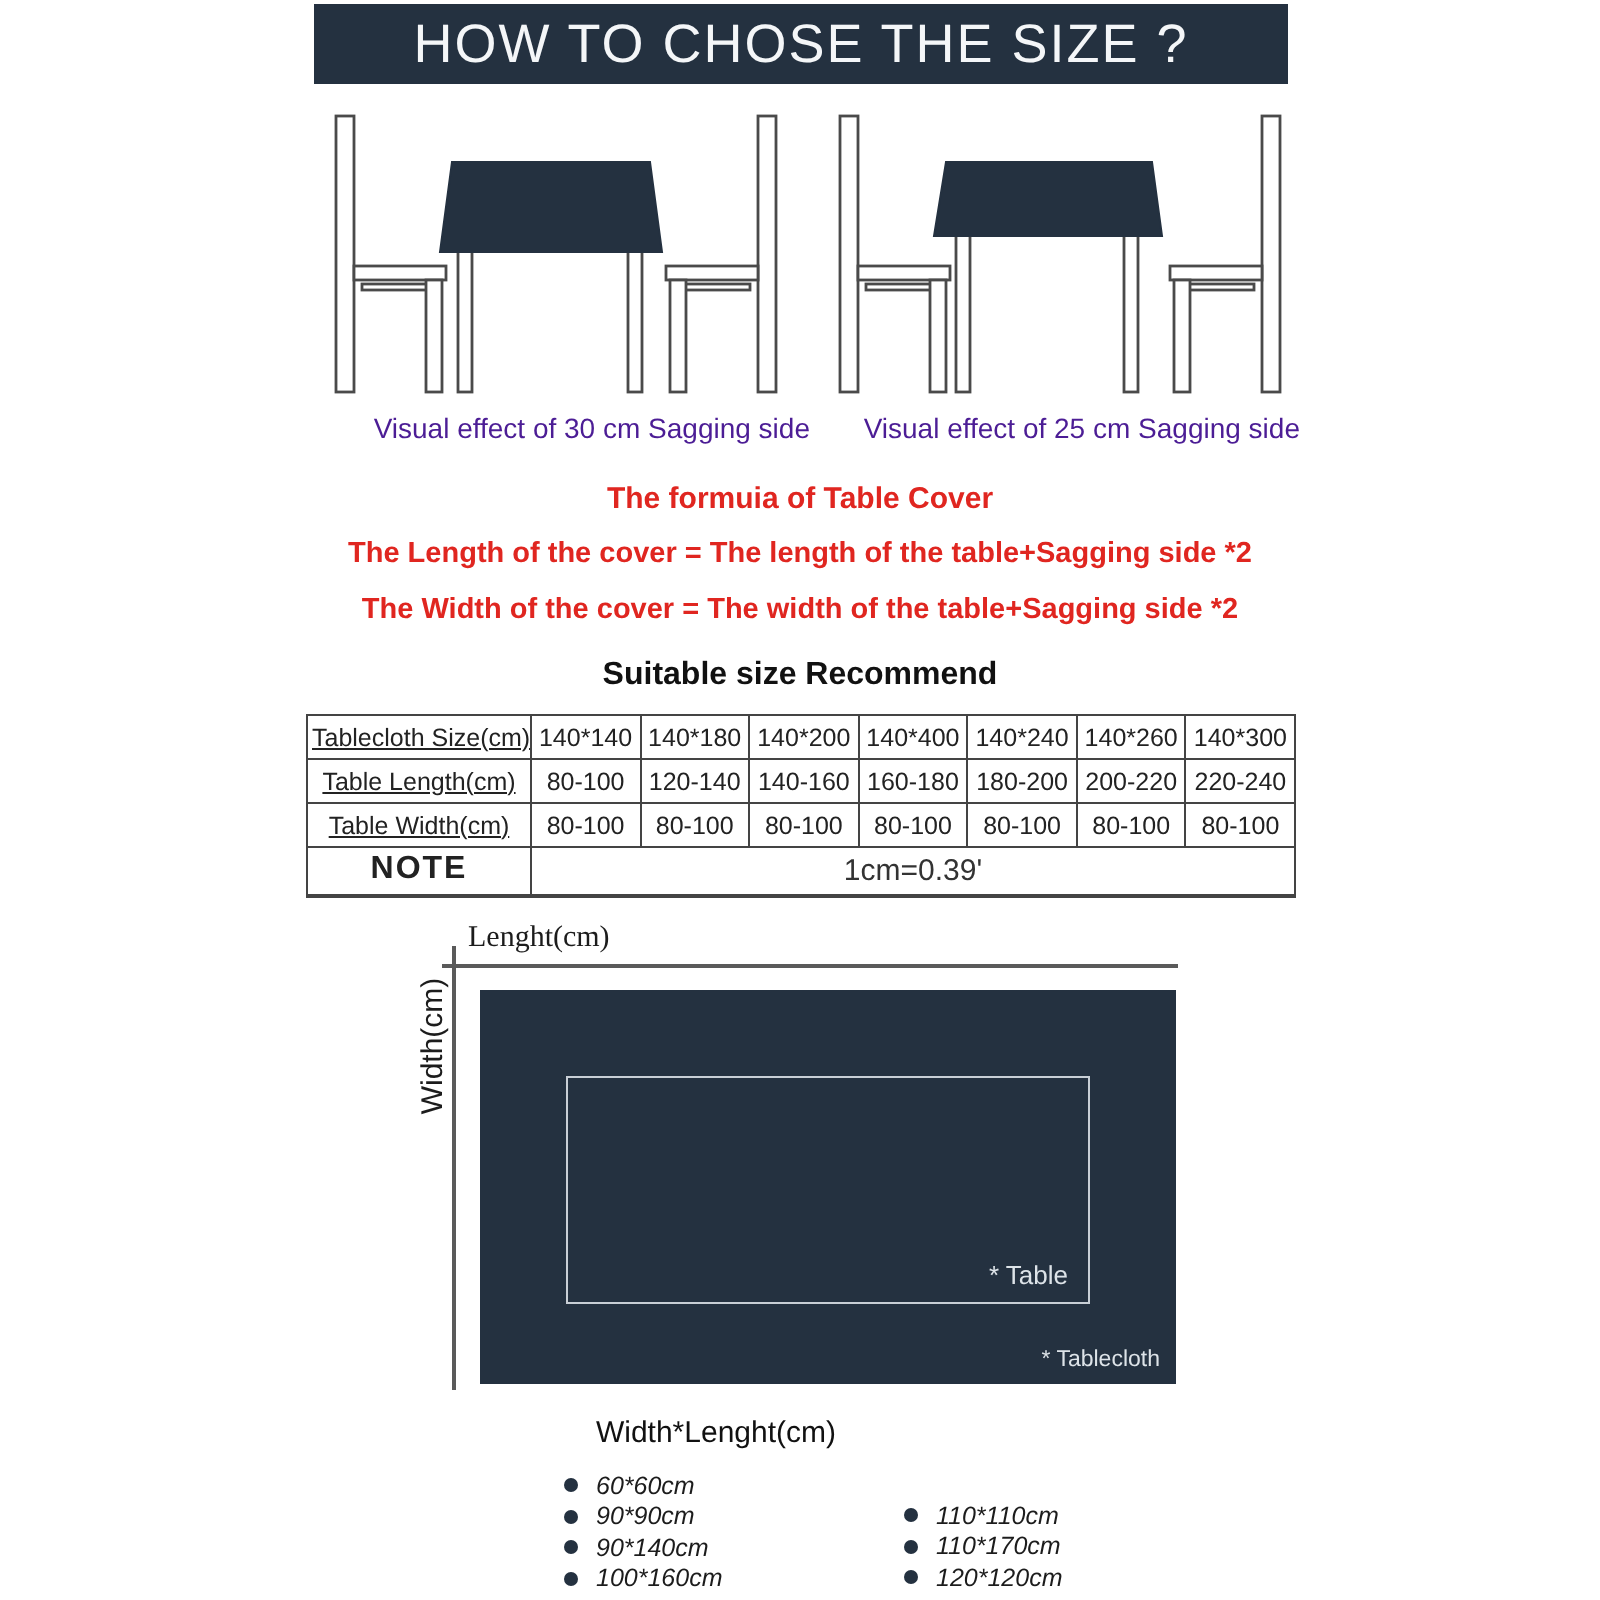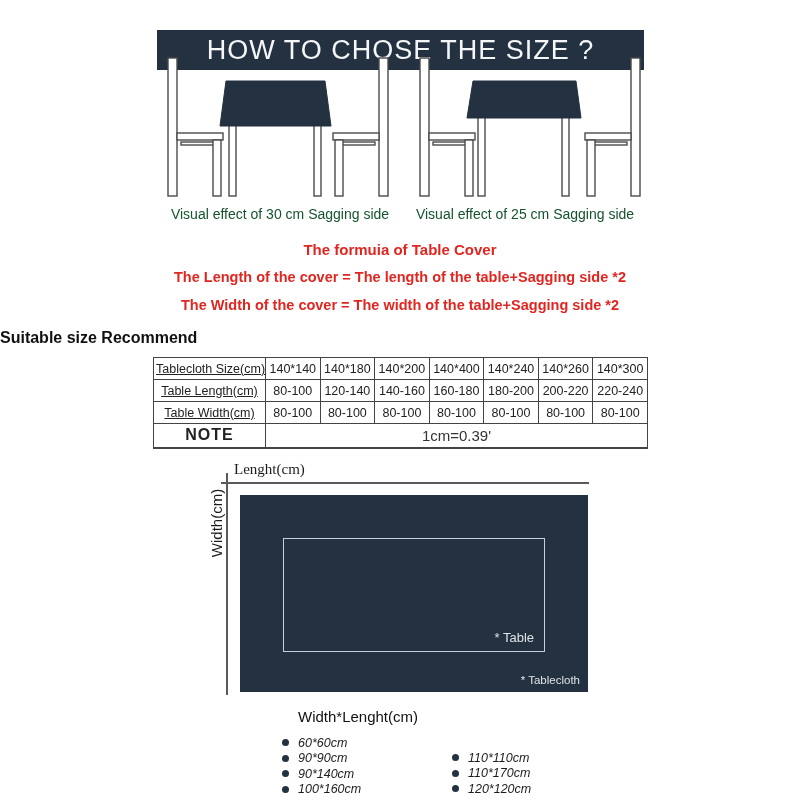--- a/index.html
+++ b/index.html
@@ -16,41 +16,41 @@
     width:800px;height:800px;position:relative;background:#ffffff;
     font-family:"Liberation Sans","DejaVu Sans",sans-serif;color:var(--ink);
     overflow:hidden;
   }
   .abs{position:absolute;}
 
   
   .banner{
     left:157px;top:2px;width:487px;height:40px;background:var(--navy);
     display:flex;align-items:center;justify-content:center;
-    color:#f4f6f8;font-size:27px;letter-spacing:1px;white-space:nowrap;margin-top:28px;
+    color:#f4f6f8;font-size:27px;letter-spacing:1px;white-space:nowrap;
   }
 
   
   .illus{width:230px;height:140px;}
   .illus-30{left:163px;top:57px;}
   .illus-25{left:415px;top:57px;}
   .caption{
-    top:206px;width:250px;text-align:center;font-size:14px;color:#14532d;white-space:nowrap;
+    top:206px;width:250px;text-align:right;font-size:14px;color:#4c1d95;white-space:nowrap;
   }
   .caption-30{left:155px;}
   .caption-25{left:400px;}
 
   
   .formula{left:0;width:800px;text-align:center;color:var(--red);font-weight:bold;white-space:nowrap;}
   .formula-title{top:241px;font-size:15px;}
   .formula-line1{top:269px;font-size:14.5px;}
   .formula-line2{top:297px;font-size:14.5px;}
 
   
-  .table-title{left:0;top:329px;width:800px;font-size:16px;font-weight:bold;color:#111;}
+  .table-title{left:0;top:329px;width:800px;text-align:center;font-size:16px;font-weight:bold;color:#111;}
   table.sizes{
     left:153px;top:357px;width:495px;border-collapse:collapse;position:absolute;
     table-layout:fixed;font-size:12.5px;color:#222;
   }
   table.sizes td{
     border:1px solid var(--line);height:22px;text-align:center;vertical-align:middle;
     padding:0 2px;overflow:hidden;white-space:nowrap;
   }
   table.sizes td.rowlabel{font-size:12.5px;text-decoration:underline;}
   table.sizes td.note-label{font-weight:bold;font-size:16px;letter-spacing:1px;}

